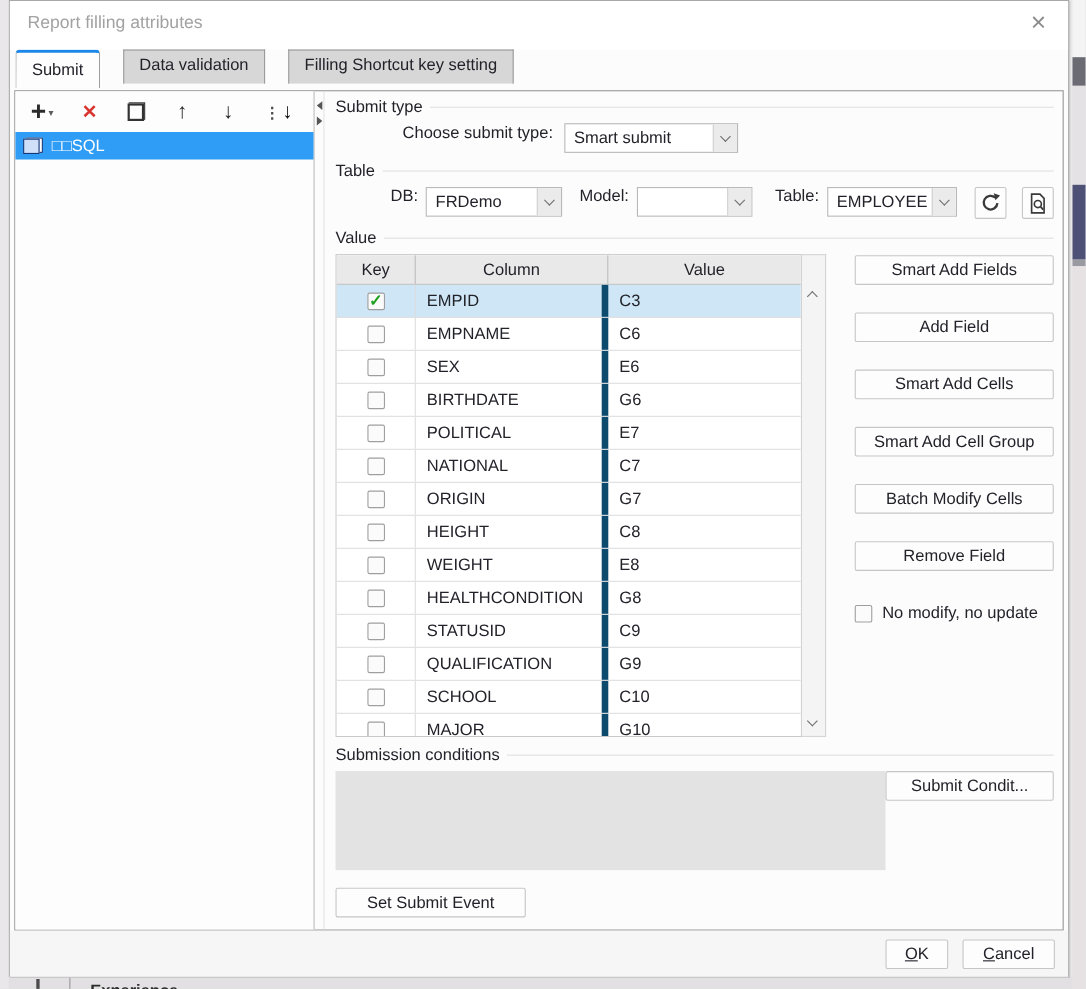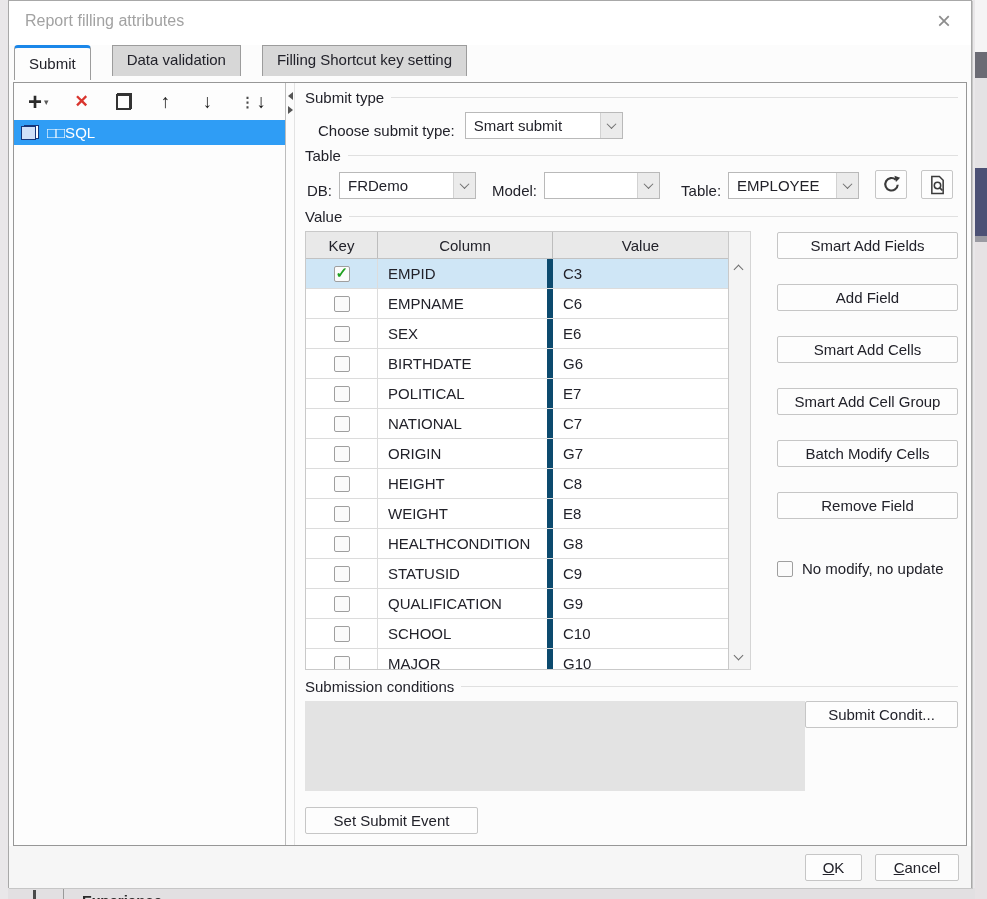--- a/index.html
+++ b/index.html
@@ -52,21 +52,21 @@
 
   
   .splitter { width:9px; position:relative; border-right:1px solid #e3e3e3; }
   .tri-left  { position:absolute; left:2px; top:9px;  width:0; height:0; border-top:4px solid transparent; border-bottom:4px solid transparent; border-right:5px solid #555; }
   .tri-right { position:absolute; left:2px; top:23px; width:0; height:0; border-top:4px solid transparent; border-bottom:4px solid transparent; border-left:5px solid #555; }
 
   
   .right-panel { flex:1; padding:3px 8px 0 10px; overflow:hidden; }
   .group-title { display:flex; align-items:center; gap:7px; font-size:15px; margin:3px 0 6px; }
   .group-title::after { content:""; flex:1; height:1px; background:#e0e0e0; }
-  .field-row { display:flex; align-items:flex-end; font-size:15px; }
+  .field-row { display:flex; align-items:flex-start; font-size:15px;margin-left:48px; }
 
   .dropdown { display:flex; align-items:stretch; border:1px solid #b9b9b9; background:#fff; height:27px; }
   .dropdown .val { flex:1; padding:4px 0 0 8px; font-size:15px; white-space:nowrap; overflow:hidden; }
   .chev-box { width:22px; background:#ebebeb; border-left:1px solid #d2d2d2; display:flex; align-items:center; justify-content:center; }
   .chev { width:7px; height:7px; border:solid #6e6e6e; border-width:0 1.5px 1.5px 0; transform:rotate(45deg) translate(-1px,-1px); }
 
   .submit-row { padding-left:13px; margin-bottom:8px; gap:10px; }
   .table-row { margin-bottom:9px; }
   .icon-btn { width:32px; height:29px; border:1px solid #c6c6c6; background:#fdfdfd; border-radius:2px; display:flex; align-items:center; justify-content:center; }
 
@@ -85,21 +85,21 @@
   .c-val { flex:1; display:flex; align-items:center; padding-left:10px; }
   .cb { width:16px; height:16px; border:1px solid #9f9f9f; background:#fbfbfb; border-radius:2px; position:relative; flex:none; }
   .cb.checked::after { content:"✓"; position:absolute; left:1px; top:-3px; color:#1fa01f; font-weight:bold; font-size:15px; }
   .vscroll { width:22px; height:439px; border:1px solid #d5d5d5; border-left:none; background:#f4f4f4; position:relative; flex:none; }
   .vscroll .chev { position:absolute; left:6px; border-color:#6e6e6e; }
   .chev-up { top:34px; transform:rotate(-135deg); }
   .chev-down { bottom:10px; transform:rotate(45deg); }
 
   .value-actions { flex:1; padding-left:26px; padding-top:1px; display:flex; flex-direction:column; gap:25px; }
   .action-btn { height:27px; border:1px solid #c6c6c6; background:#fdfdfd; border-radius:2px; font-size:15px; display:flex; align-items:center; justify-content:center; }
-  .nomod { display:flex; align-items:center; gap:9px; font-size:15px; margin-top:16px; }
+  .nomod { display:flex; align-items:center; gap:9px; font-size:15px; margin-top:5px; }
 
   
   .subm-body { display:flex; align-items:flex-start; }
   .subm-area { width:500px; height:90px; background:#e3e3e3; flex:none; }
   .subm-btn { margin-left:auto; width:160px; }
 
   .sse-row { margin-top:16px; }
   .sse-btn { width:173px; }
 
   

